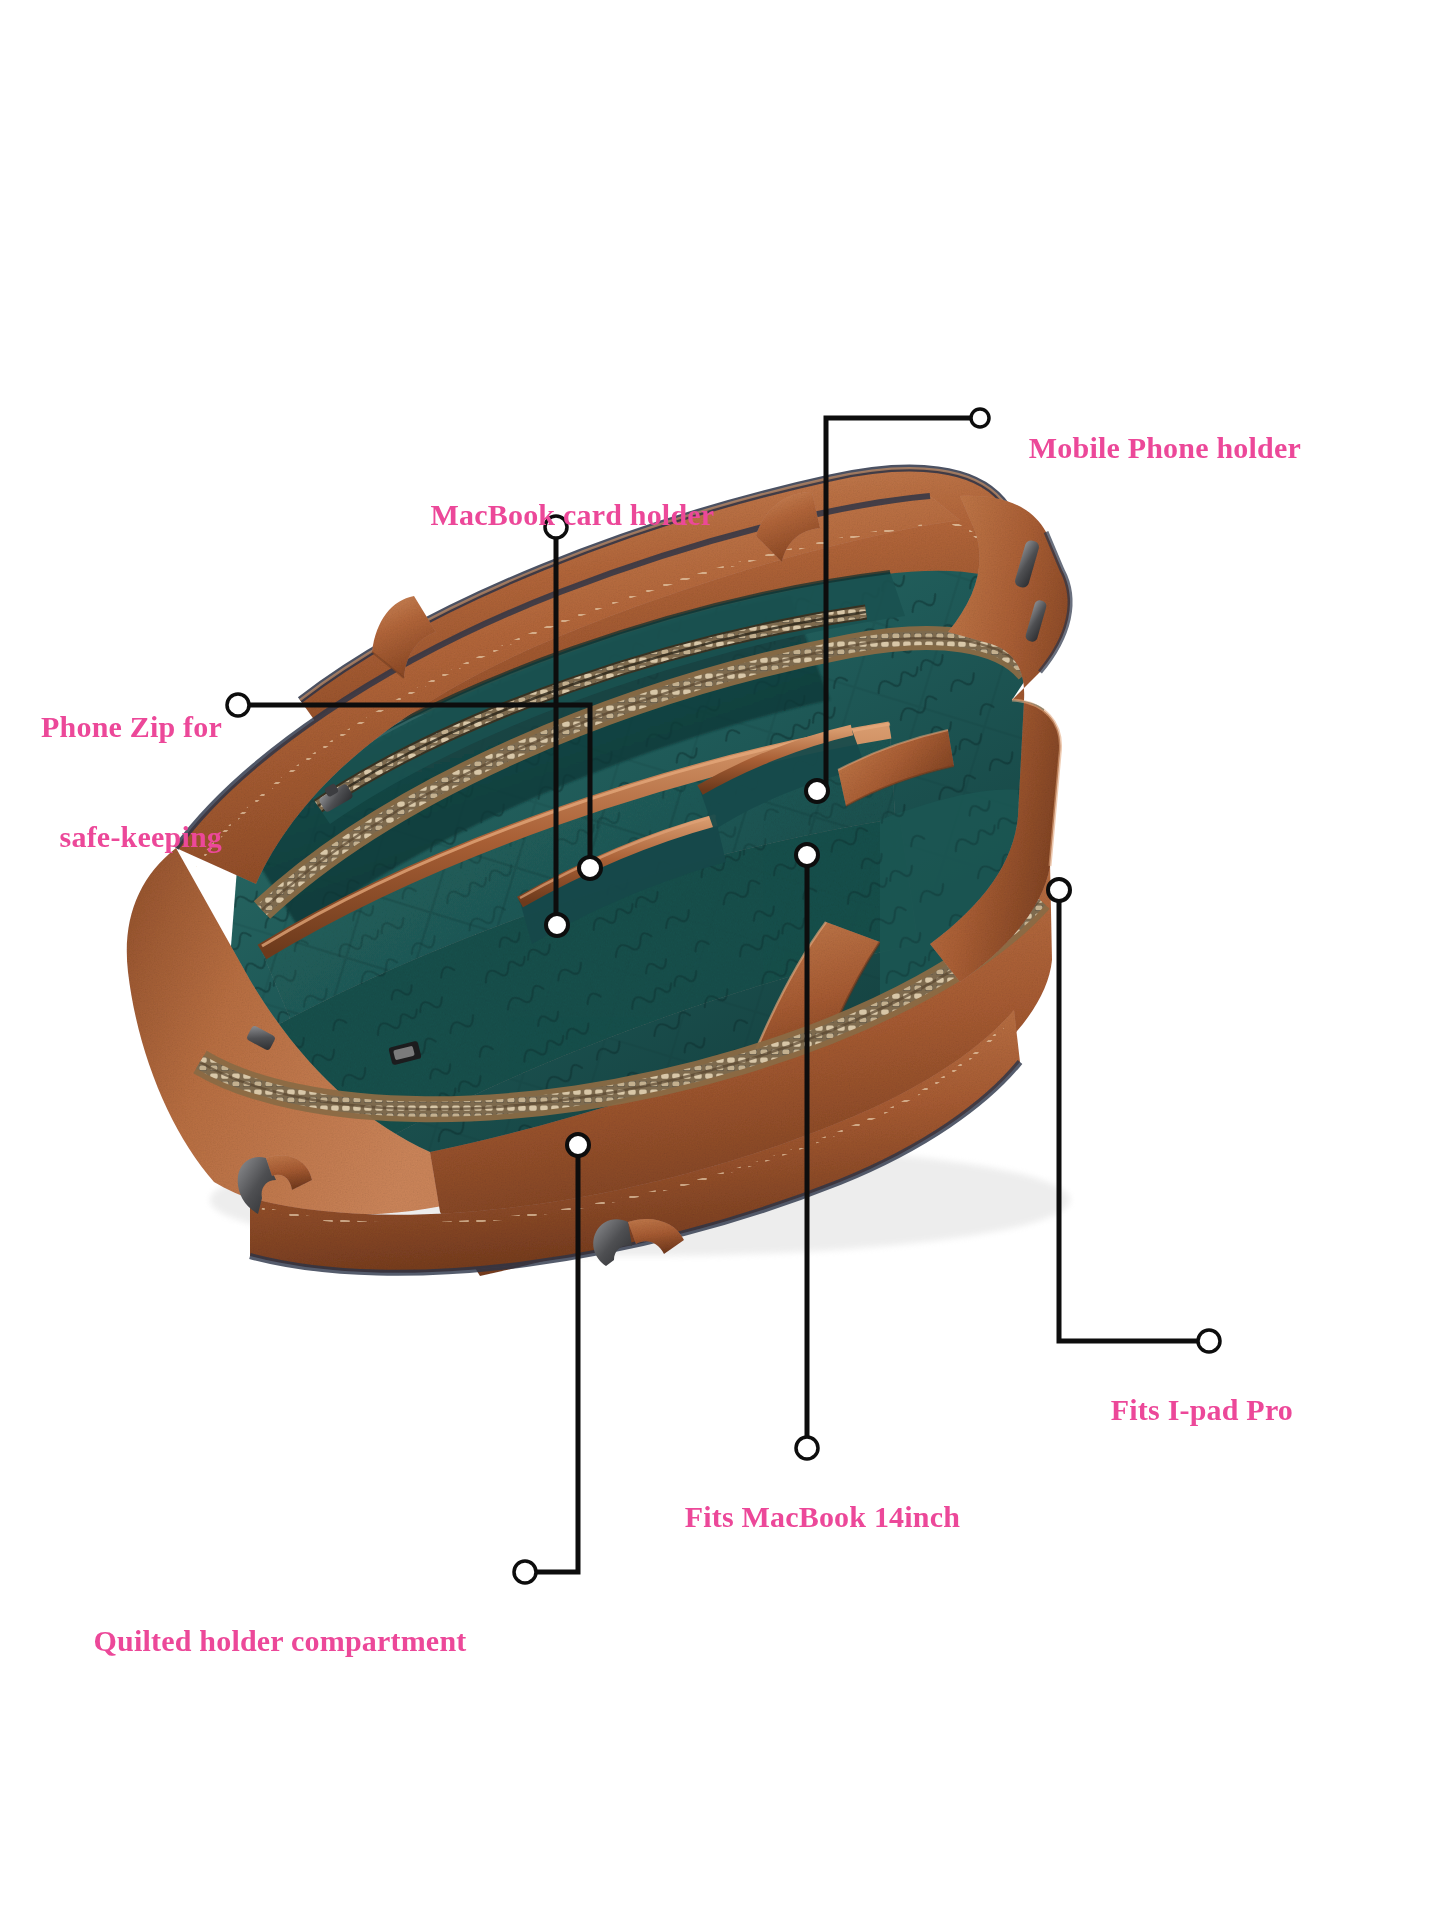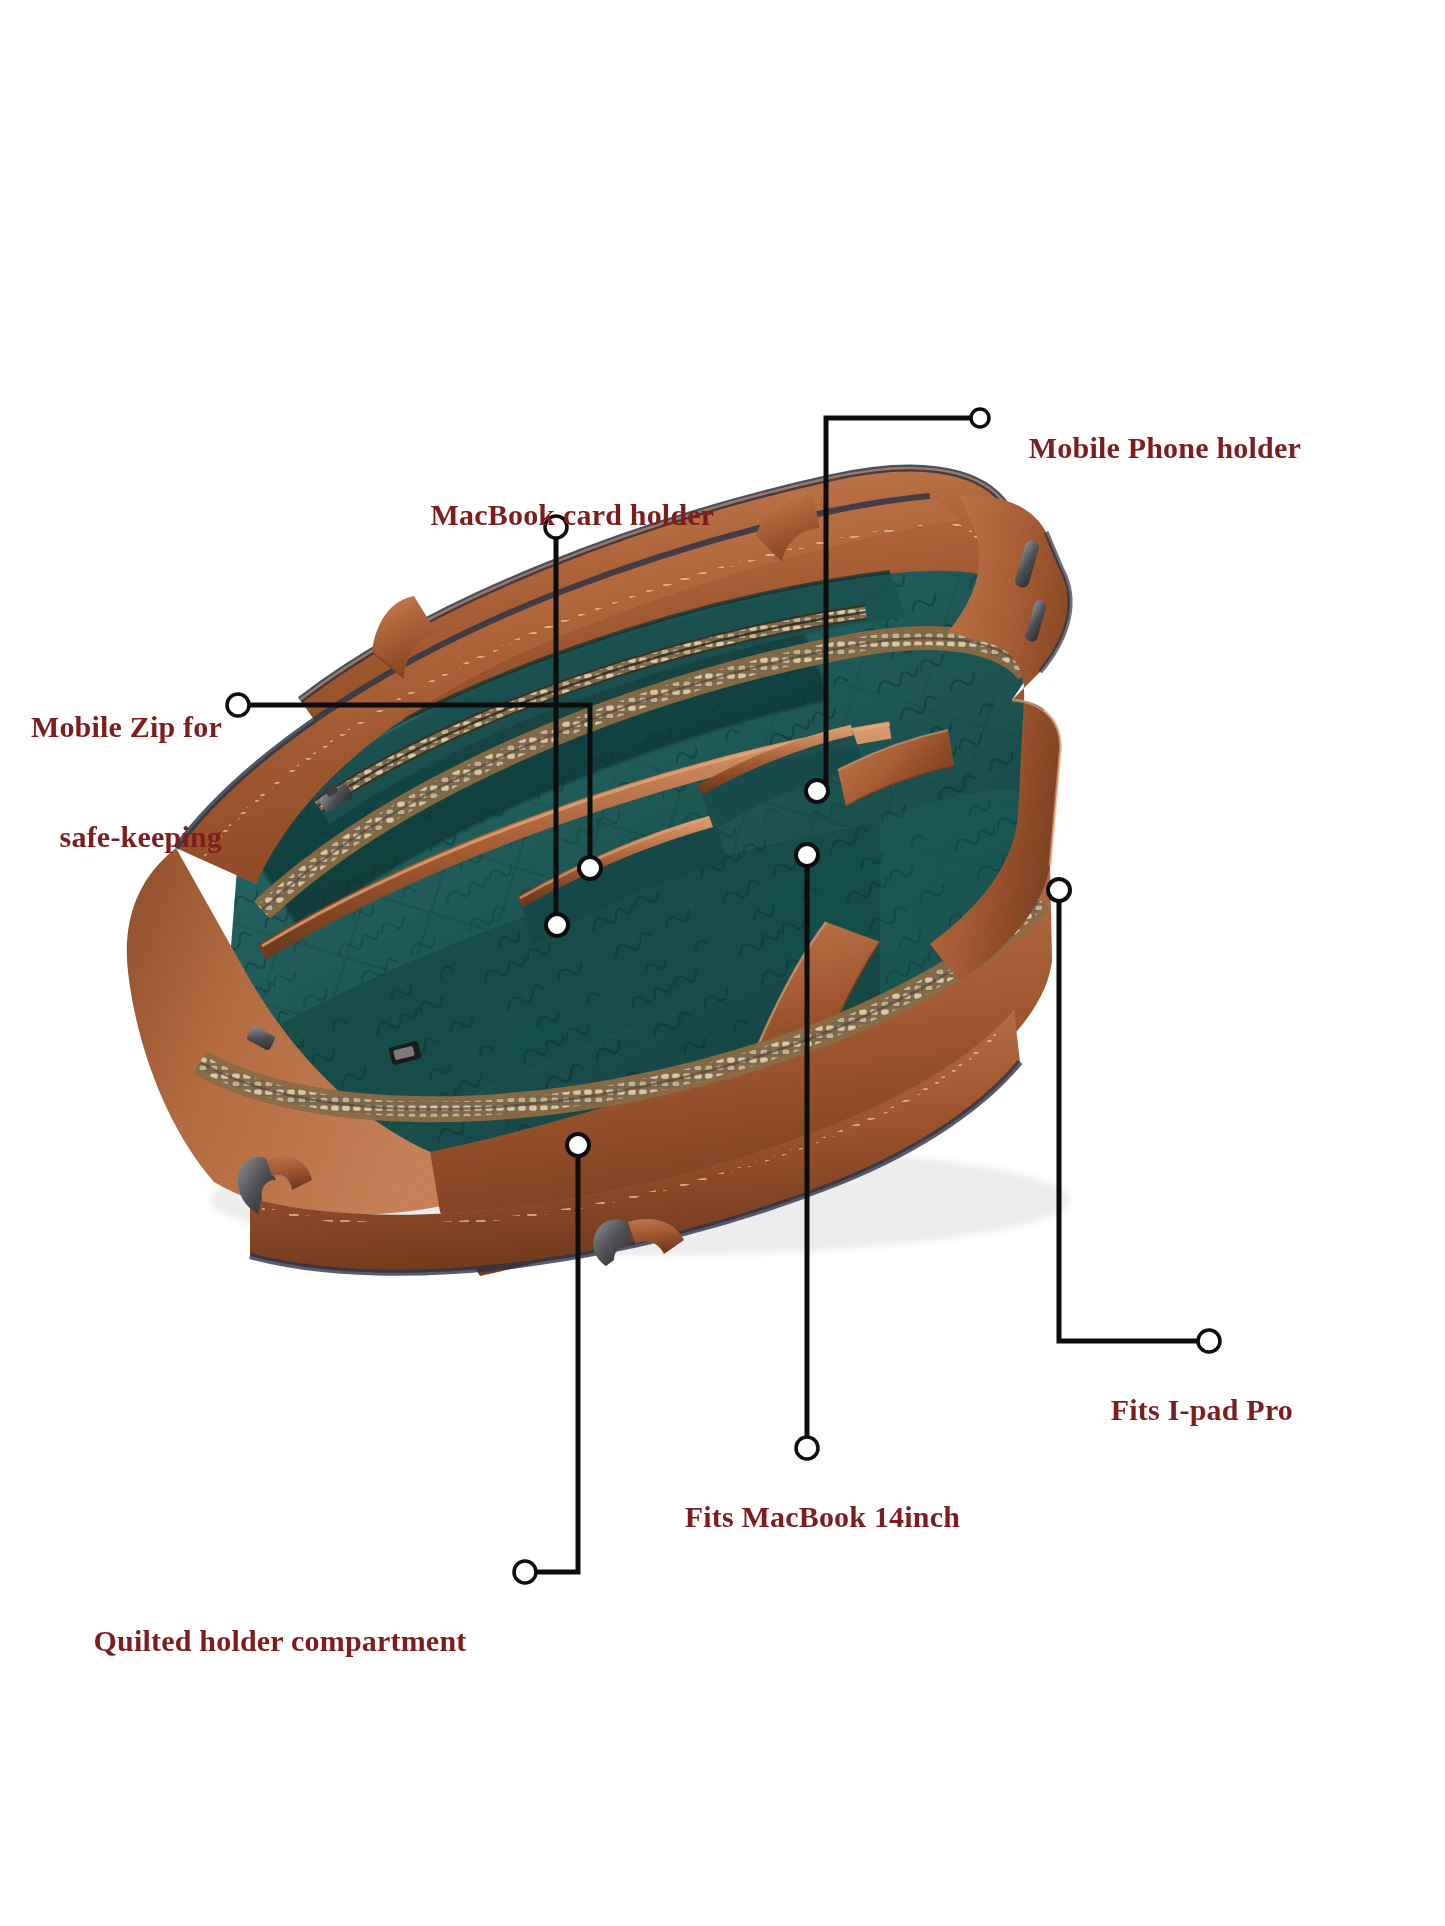--- a/index.html
+++ b/index.html
@@ -25,21 +25,21 @@
     pointer-events: none;
   }
 
   
   .callout-label {
     position: absolute;
     font-family: "Liberation Serif", "DejaVu Serif", serif;
     font-weight: bold;
     font-size: 30px;
     line-height: 1.22;
-    color: #7f1d1d;
+    color: #ec4899;
     letter-spacing: 0.2px;
     white-space: pre;
   }
   .callout-label.right  { text-align: right; }
   .callout-label.center { text-align: center; }
   .callout-label.left   { text-align: left; }
 
   
   #leaders {
     position: absolute;
@@ -412,21 +412,21 @@
 
   <div class="callout-label left" style="left:998px; top:393px;">
     <span>Mobile Phone holder</span>
   </div>
 
   <div class="callout-label center" style="left:357px; top:460px; width:400px;">
     <span>MacBook card holder</span>
   </div>
 
   <div class="callout-label right" style="left:0px; top:636px; width:222px;">
-    <div>Mobile Zip for</div>
+    <div>Phone Zip for</div>
     <div>safe-keeping</div>
   </div>
 
   <div class="callout-label left" style="left:1080px; top:1355px;">
     <span>Fits I-pad Pro</span>
   </div>
 
   <div class="callout-label center" style="left:607px; top:1462px; width:400px;">
     <span>Fits MacBook 14inch</span>
   </div>

